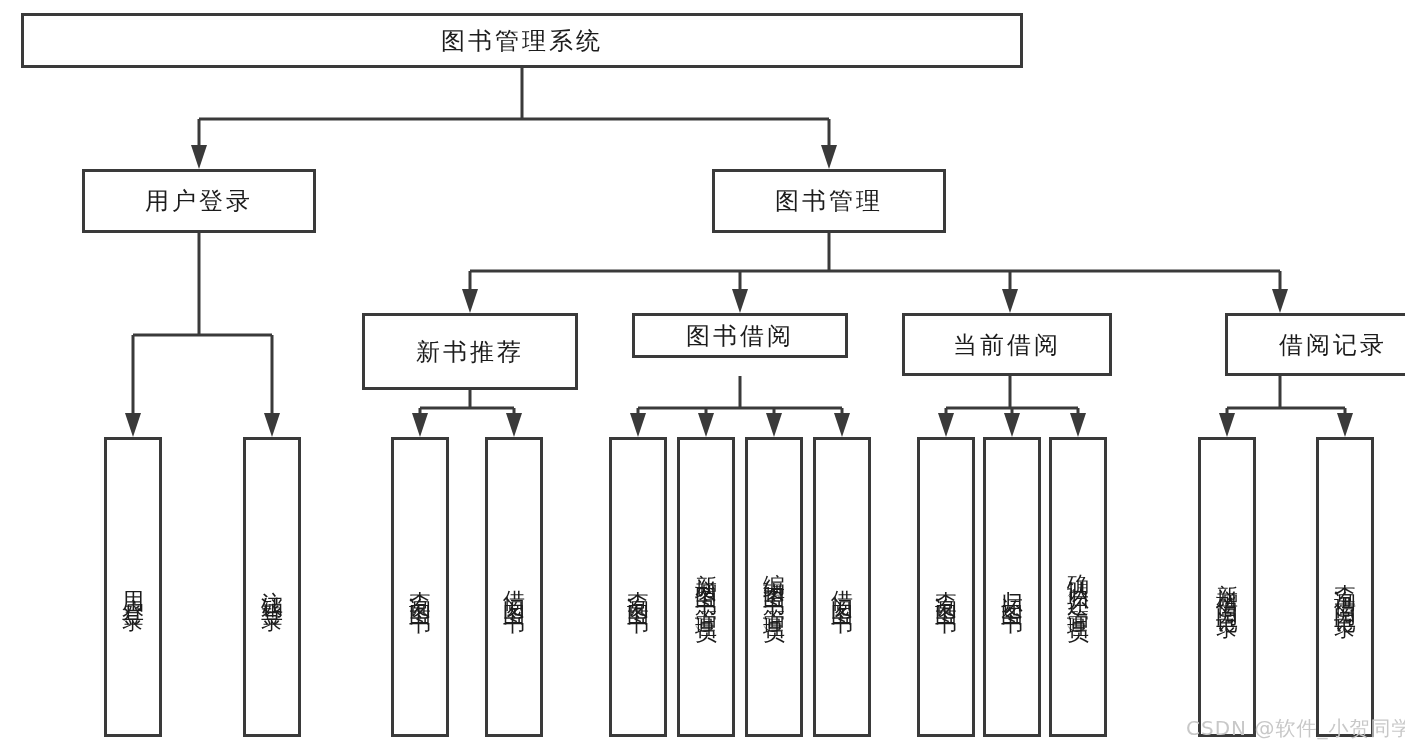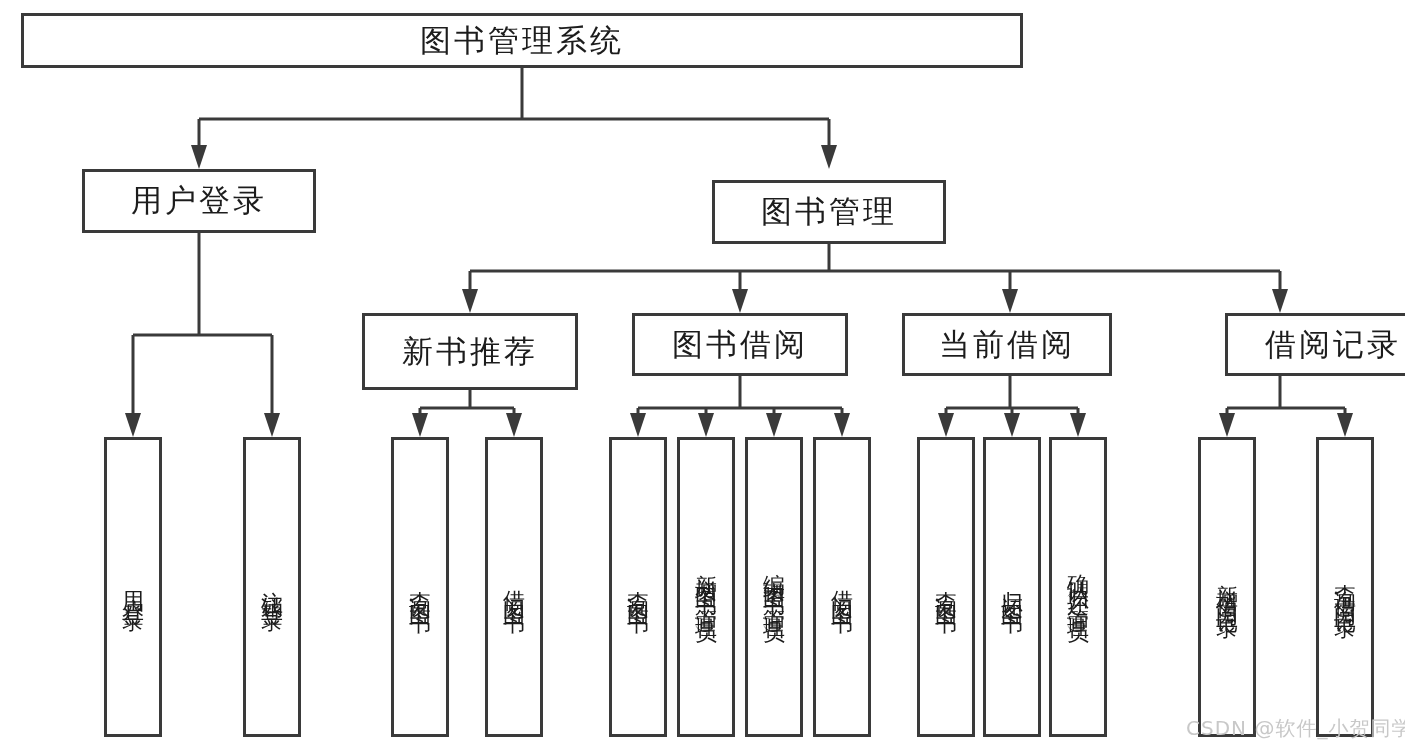--- a/index.html
+++ b/index.html
@@ -23,21 +23,21 @@
   .node{
     position:absolute;
     box-sizing:border-box;
     border:3px solid var(--line);
     background:#fff;
     display:flex;
     align-items:center;
     justify-content:center;
     color:var(--text);
   }
-  .h{font-size:31px;letter-spacing:3px;font-weight:400;}
+  .h{font-size:24px;letter-spacing:3px;font-weight:400;}
   .leaf{width:58px;height:300px;top:437px;}
   .vtext{
     writing-mode:vertical-rl;
     text-orientation:mixed;
     font-size:22px;
     letter-spacing:7px;
     line-height:1.1;
     white-space:nowrap;
     color:var(--text);
   }
@@ -96,24 +96,24 @@
     <g>
       <path d="M1280,376 V408 M1227,408 H1345 M1227,408 V416 M1345,408 V416"></path>
       <polygon points="1219,413 1235,413 1227,437"></polygon>
       <polygon points="1337,413 1353,413 1345,437"></polygon>
     </g>
   </svg>
 
   <div class="node h" style="left:21px;top:13px;width:1002px;height:55px">图书管理系统</div>
 
   <div class="node h" style="left:82px;top:169px;width:234px;height:64px">用户登录</div>
-  <div class="node h" style="left:712px;top:180px;width:234px;height:64px">图书管理</div>
+  <div class="node h" style="left:712px;top:169px;width:234px;height:64px">图书管理</div>
 
   <div class="node h" style="left:362px;top:313px;width:216px;height:77px">新书推荐</div>
-  <div class="node h" style="left:632px;top:313px;width:216px;height:63px">图书借阅</div>
+  <div class="node h" style="left:632px;top:313px;width:216px;height:45px">图书借阅</div>
   <div class="node h" style="left:902px;top:313px;width:210px;height:63px">当前借阅</div>
   <div class="node h" style="left:1225px;top:313px;width:216px;height:63px">借阅记录</div>
 
   <div class="node leaf" style="left:104px">
     <span class="vtext">用户登录</span>
   </div>
   <div class="node leaf" style="left:243px">
     <span class="vtext">注销登录</span>
   </div>
 

